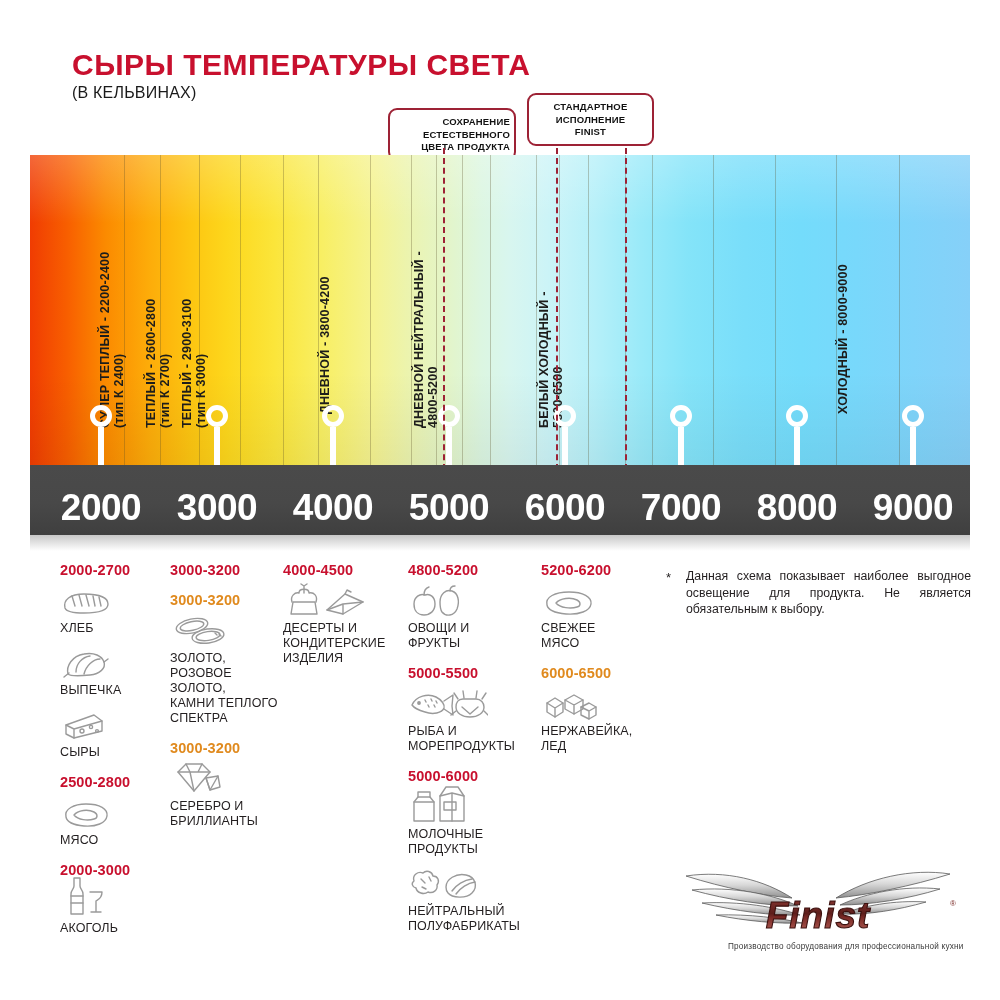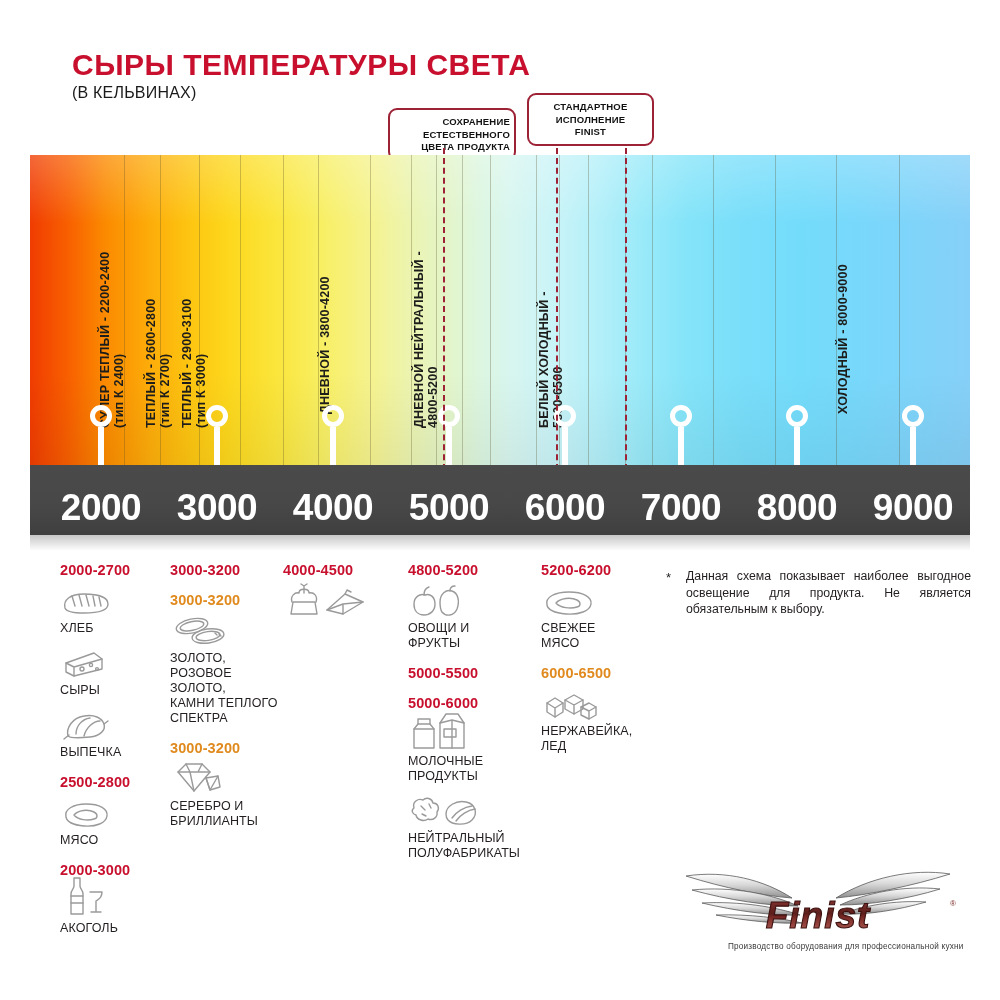--- a/index.html
+++ b/index.html
@@ -288,46 +288,46 @@
     <path d="M12 8 L15 18 M19 7 L22 18 M26 7 L29 18 M33 8 L35 18 M39 9 L41 18"></path>
                 </g>
               </svg>
             </div>
             <div class="lbl">
               <div>ХЛЕБ</div>
             </div>
           </div>
           <div class="item">
             <div class="ico">
+              <svg width="52" height="32" viewBox="0 0 52 32">
+                <g stroke="#9a9a9a" stroke-width="1.4" fill="none" stroke-linejoin="round" stroke-linecap="round">
+    <path d="M8 26 C6 18 12 8 24 6 C34 4 42 8 44 14 C46 20 40 26 30 27 C20 28 10 28 8 26 Z"></path>
+    <path d="M16 24 C16 16 22 9 30 8 M24 26 C26 18 33 11 40 11"></path>
+    <path d="M9 25 L4 29 M44 14 L48 11"></path>
+                </g>
+              </svg>
+            </div>
+            <div class="lbl">
+              <div>ВЫПЕЧКА</div>
+            </div>
+          </div>
+          <div class="item">
+            <div class="ico">
               <svg width="48" height="32" viewBox="0 0 48 32">
                 <g stroke="#9a9a9a" stroke-width="1.4" fill="none" stroke-linejoin="round" stroke-linecap="round">
     <path d="M6 24 L6 15 L34 5 L42 11 L42 21 L14 28 Z"></path>
     <path d="M6 15 L14 19 L14 28 M14 19 L42 11"></path>
     <circle cx="22" cy="21" r="2"></circle>
                   <circle cx="31" cy="17" r="1.6"></circle>
                   <circle cx="37" cy="21" r="1.4"></circle>
                 </g>
               </svg>
             </div>
             <div class="lbl">
               <div>СЫРЫ</div>
-            </div>
-          </div>
-          <div class="item">
-            <div class="ico">
-              <svg width="52" height="32" viewBox="0 0 52 32">
-                <g stroke="#9a9a9a" stroke-width="1.4" fill="none" stroke-linejoin="round" stroke-linecap="round">
-    <path d="M8 26 C6 18 12 8 24 6 C34 4 42 8 44 14 C46 20 40 26 30 27 C20 28 10 28 8 26 Z"></path>
-    <path d="M16 24 C16 16 22 9 30 8 M24 26 C26 18 33 11 40 11"></path>
-    <path d="M9 25 L4 29 M44 14 L48 11"></path>
-                </g>
-              </svg>
-            </div>
-            <div class="lbl">
-              <div>ВЫПЕЧКА</div>
             </div>
           </div>
         </div>
         <div class="grp">
           <div class="grp-range r-red">2500-2800</div>
           <div class="item">
             <div class="ico">
               <svg width="52" height="30" viewBox="0 0 52 30">
                 <g stroke="#9a9a9a" stroke-width="1.4" fill="none" stroke-linejoin="round" stroke-linecap="round">
     <path d="M6 17 C4 9 14 4 26 4 C40 4 48 9 47 16 C46 23 36 27 24 26 C13 25 7 22 6 17 Z"></path>
@@ -413,20 +413,25 @@
                 <g stroke="#9a9a9a" stroke-width="1.4" fill="none" stroke-linejoin="round" stroke-linecap="round">
     <path d="M8 34 L10 22 L32 22 L34 34 Z"></path>
     <path d="M9 22 C7 16 12 12 16 13 C16 8 26 8 26 13 C31 12 35 16 33 22"></path>
     <path d="M21 13 L21 6 M18 4 L21 6 L24 4"></path>
     <path d="M44 30 L62 14 L80 22 L60 34 Z"></path>
     <path d="M44 30 L60 24 L80 22 M60 24 L60 34"></path>
     <path d="M62 14 L64 10 M64 10 L68 12"></path>
                 </g>
               </svg>
             </div>
+            <div class="lbl">
+              <div>ДЕСЕРТЫ И</div>
+              <div>КОНДИТЕРСКИЕ</div>
+              <div>ИЗДЕЛИЯ</div>
+            </div>
           </div>
         </div>
       </div>
       <div class="col" style="left: 408px; width: 125px;">
         <div class="grp">
           <div class="grp-range r-red">4800-5200</div>
           <div class="item">
             <div class="ico">
               <svg width="56" height="34" viewBox="0 0 56 34">
                 <g stroke="#9a9a9a" stroke-width="1.4" fill="none" stroke-linejoin="round" stroke-linecap="round">
@@ -438,20 +443,40 @@
               </svg>
             </div>
             <div class="lbl">
               <div>ОВОЩИ И</div>
               <div>ФРУКТЫ</div>
             </div>
           </div>
         </div>
         <div class="grp">
           <div class="grp-range r-red">5000-5500</div>
+          <div class="item">
+            <div class="ico">
+              <svg width="80" height="34" viewBox="0 0 80 34">
+                <g stroke="#9a9a9a" stroke-width="1.4" fill="none" stroke-linejoin="round" stroke-linecap="round">
+    <path d="M4 18 C8 9 20 6 28 10 C34 13 37 18 36 21 C34 26 25 28 17 25 C10 23 6 21 4 18 Z"></path>
+    <path d="M36 14 L45 8 L44 19 L45 28 L36 22"></path>
+    <circle cx="11" cy="16" r="1.2" fill="#9a9a9a"></circle>
+    <path d="M17 13 L18 15 M23 12 L24 14 M28 14 L29 16 M20 18 L21 20 M26 18 L27 20"></path>
+    <path d="M55 12 C50 12 48 16 48 20 C48 26 54 30 62 30 C70 30 76 26 76 20 C76 16 73 12 68 12 Z"></path>
+    <path d="M54 20 L62 27 L70 20"></path>
+    <path d="M50 12 L46 6 M56 11 L55 4 M68 11 L69 4 M74 12 L78 6"></path>
+    <path d="M48 24 L43 28 M76 24 L80 28"></path>
+                </g>
+              </svg>
+            </div>
+            <div class="lbl">
+              <div>РЫБА И</div>
+              <div>МОРЕПРОДУКТЫ</div>
+            </div>
+          </div>
         </div>
         <div class="grp">
           <div class="grp-range r-red">5000-6000</div>
           <div class="item">
             <div class="ico">
               <svg width="62" height="40" viewBox="0 0 62 40">
                 <g stroke="#9a9a9a" stroke-width="1.4" fill="none" stroke-linejoin="round" stroke-linecap="round">
     <path d="M6 18 L6 37 L26 37 L26 18 L22 13 L10 13 Z"></path>
     <path d="M6 18 L26 18 M10 13 L10 8 L22 8 L22 13"></path>
     <path d="M32 12 L32 37 L56 37 L56 12 L50 3 L38 3 Z"></path>

